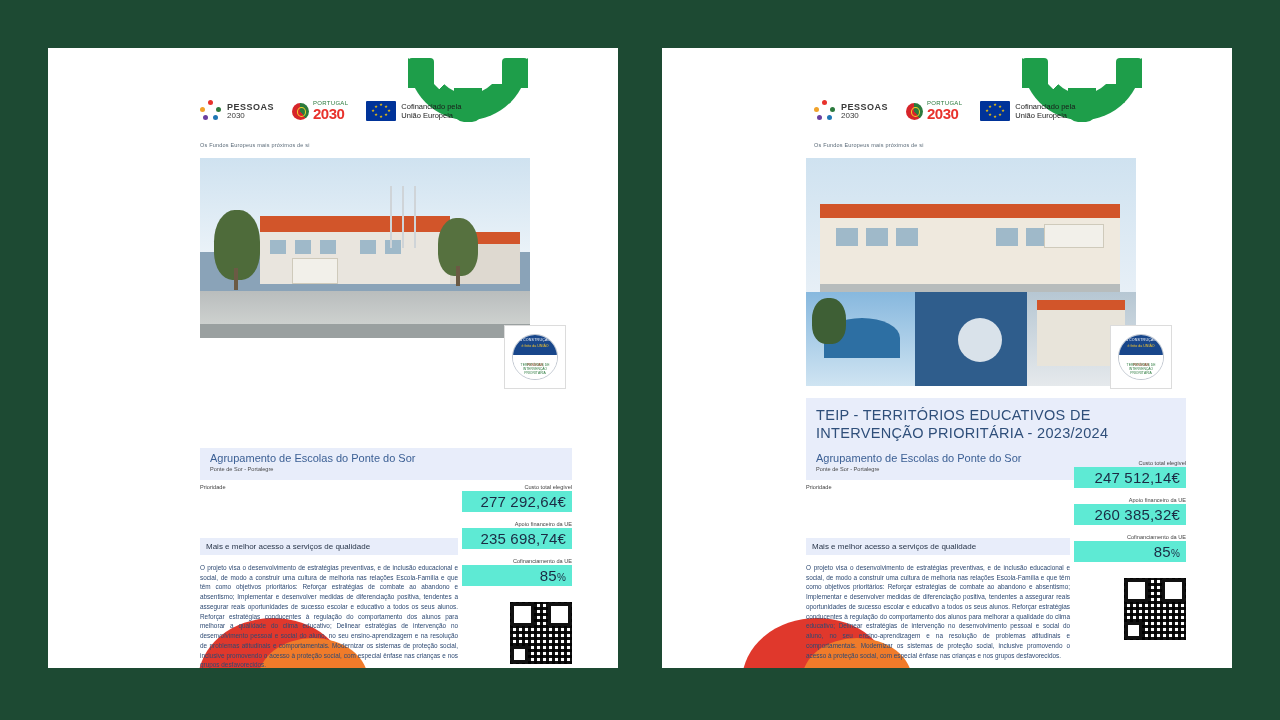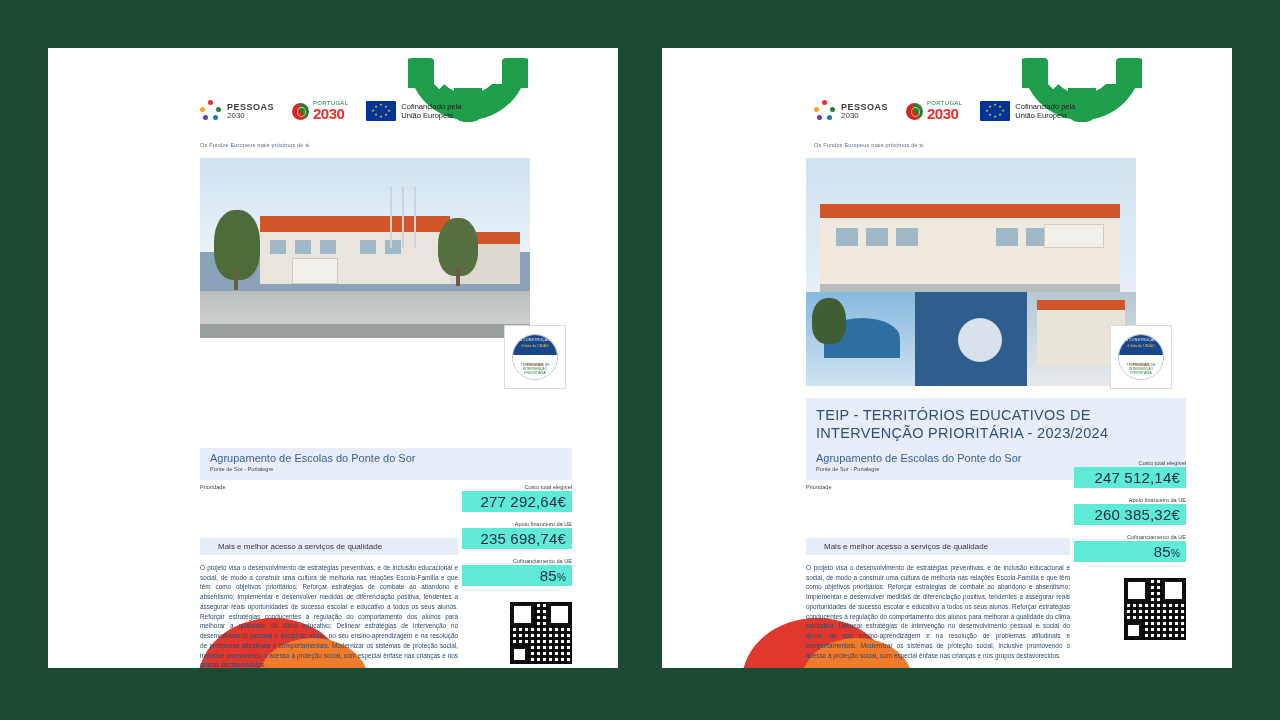--- a/index.html
+++ b/index.html
@@ -209,21 +209,21 @@
     padding: 4px 10px;
   }
   .sub-band .s1 { font-size: 11px; color: #3b5f94; }
   .sub-band .s2 { font-size: 5.6px; color: #4a4a4a; margin-top: 2px; }
 
   
   .col-left { position: absolute; }
   .prio-label { font-size: 5.6px; color: #444; margin-bottom: 2px; }
   .prio-box {
     background: #e8edfa;
-    padding: 4px 18px;
+    padding: 4px 6px;
     font-size: 8px;
     color: #29364a;
     margin-top: 48px;
   }
   .desc {
     margin-top: 8px;
     font-size: 6.4px;
     line-height: 1.52;
     color: #2e4a73;
     text-align: justify;

